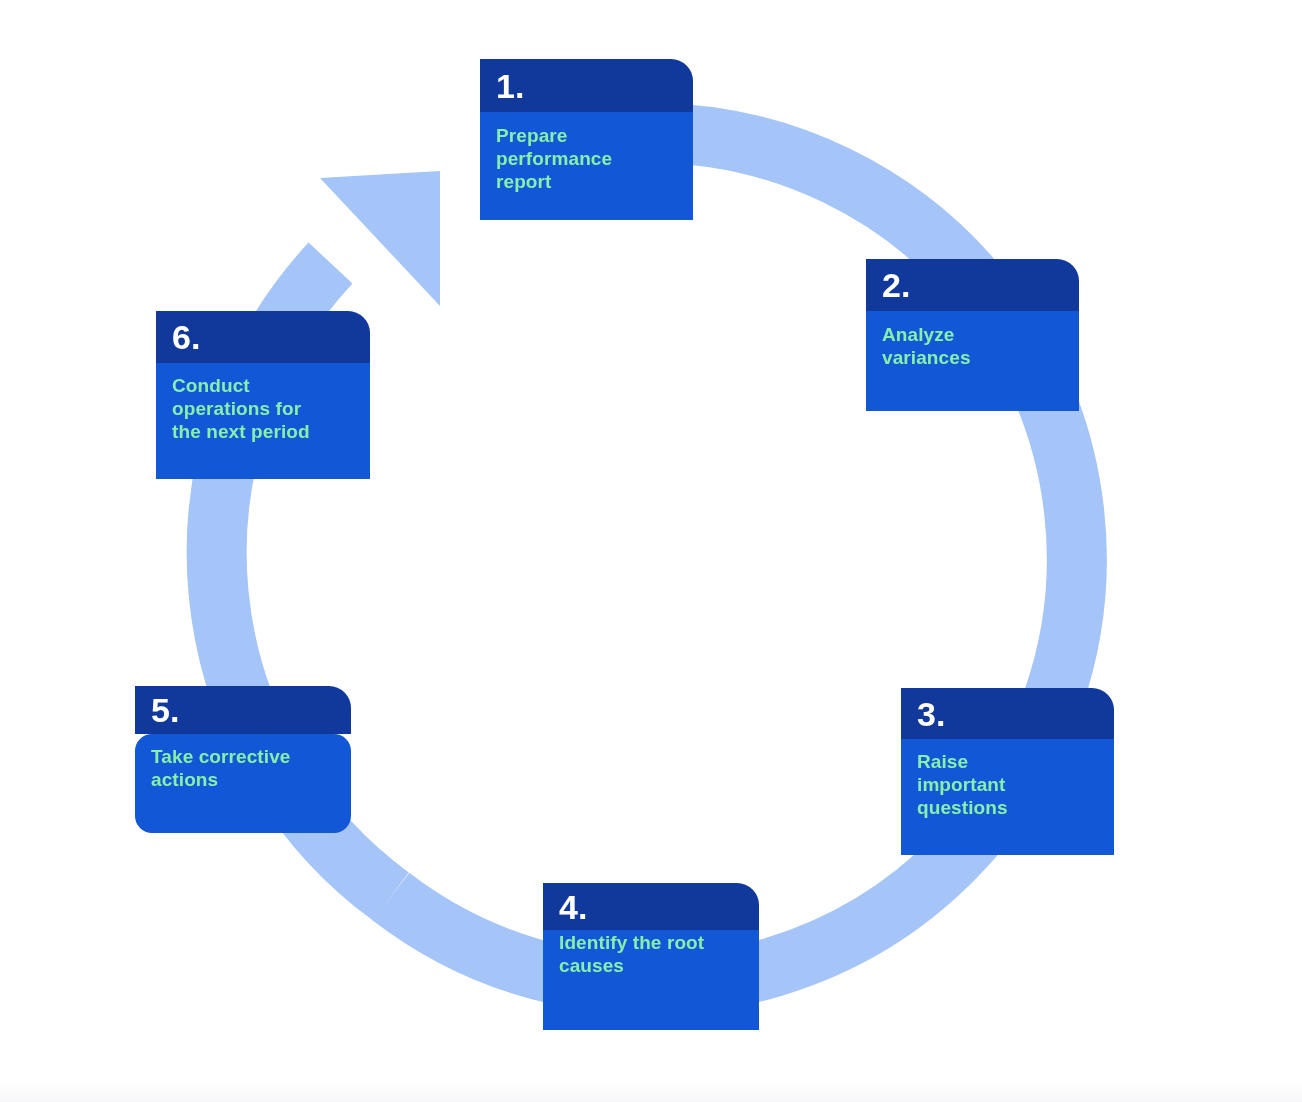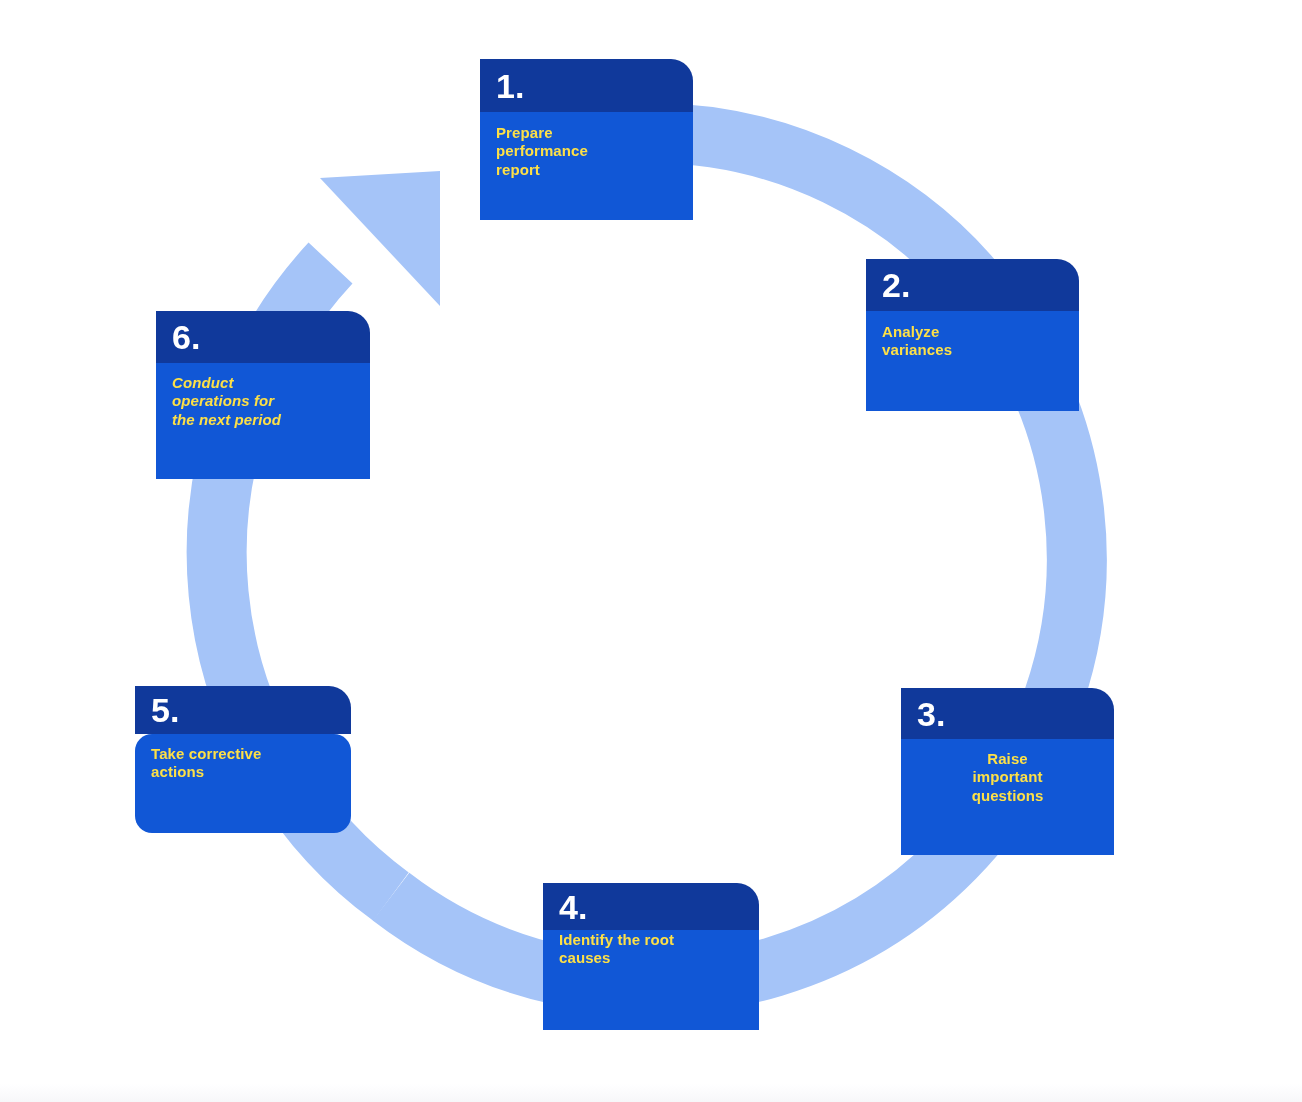--- a/index.html
+++ b/index.html
@@ -52,56 +52,56 @@
     letter-spacing: 0.2px;
     color: #ffffff;
   }
   .card-body {
     box-sizing: border-box;
     width: 100%;
     background: #1157d6;
     flex: 1 1 auto;
   }
   .card-label {
-    font-size: 15px;
+    font-size: 19px;
     font-weight: bold;
     line-height: 1.22;
-    color: #fde047;
+    color: #86efac;
     white-space: pre-line;
     letter-spacing: 0.1px;
   }
   .step-card.inner {
     display: flex;
     flex-direction: column;
   }
 
   
   #card-1 { left: 480px; top: 59px;  width: 213px; height: 161px; border-top-right-radius: 22px; }
   #card-1 .card-head { height: 53px; padding: 0 0 0 16px; }
   #card-1 .card-body { padding: 12px 16px 0 16px; }
 
   #card-2 { left: 866px; top: 259px; width: 213px; height: 152px; border-top-right-radius: 22px; }
   #card-2 .card-head { height: 52px; padding: 0 0 0 16px; }
   #card-2 .card-body { padding: 12px 16px 0 16px; }
 
   #card-3 { left: 901px; top: 688px; width: 213px; height: 167px; border-top-right-radius: 22px; }
   #card-3 .card-head { height: 51px; padding: 0 0 0 16px; }
-  #card-3 .card-body { padding: 11px 16px 0 16px; text-align: center; }
+  #card-3 .card-body { padding: 11px 16px 0 16px; }
 
   #card-4 { left: 543px; top: 883px; width: 216px; height: 147px; border-top-right-radius: 22px; }
   #card-4 .card-head { height: 47px; padding: 0 0 0 16px; }
   #card-4 .card-body { padding: 1px 16px 0 16px; }
 
   #card-5 { left: 135px; top: 686px; width: 216px; height: 147px; border-top-right-radius: 22px; }
   #card-5 .card-head { height: 48px; padding: 0 0 0 16px; }
   #card-5 .card-body { padding: 11px 16px 0 16px; border-radius: 17px; }
 
   #card-6 { left: 156px; top: 311px; width: 214px; height: 168px; border-top-right-radius: 22px; }
   #card-6 .card-head { height: 52px; padding: 0 0 0 16px; }
-  #card-6 .card-body { padding: 11px 33px 0 16px; font-style: italic; }
+  #card-6 .card-body { padding: 11px 33px 0 16px; }
 </style>
 </head>
 <body>
 
 <div id="stage">
 
   <svg id="cycle-ring" viewBox="0 0 1302 1102" aria-hidden="true">
 
     <path d="M 653 133
              A 426 426 0 1 1 391.0 896.6" fill="none" stroke="#a5c4f8" stroke-width="60"></path>

